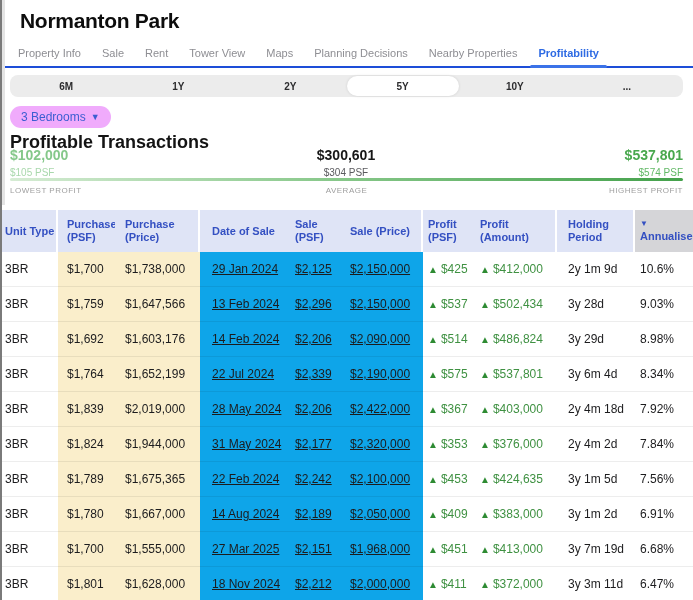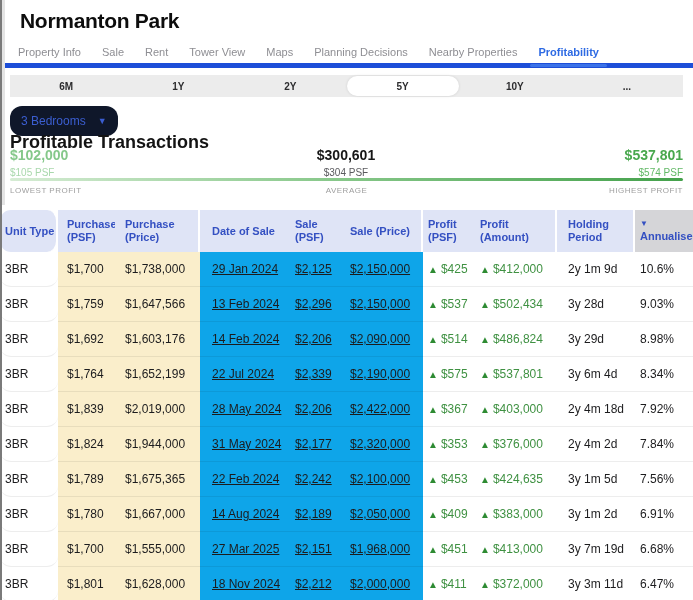--- a/index.html
+++ b/index.html
@@ -8,34 +8,34 @@
     font-family:"Liberation Sans", sans-serif;
     background:#ffffff; color:#1c1c1e; position:relative;
   }
   .window-edge { position:absolute; left:0; top:0; width:2px; height:600px; background:#7a7a7a; z-index:50; }
   .window-edge-light { position:absolute; left:2px; top:0; width:3px; height:205px; background:#e4e4e4; z-index:50; }
 
   
   .page-title { position:absolute; left:20px; top:9px; font-size:21px; font-weight:700; color:#0d0d0d; letter-spacing:-0.3px; }
 
   
-  .tabbar { position:absolute; top:40px; left:0; right:0; height:28px; border-bottom:5px solid #1d4ed8;
+  .tabbar { position:absolute; top:40px; left:0; right:0; height:28px; border-bottom:2px solid #1d4ed8;
             display:flex; align-items:center; padding-left:18px; gap:21px; }
   .tab { position:relative; font-size:11px; color:#8e8e93; height:28px; display:flex; align-items:center; cursor:pointer; white-space:nowrap; }
   .tab.active { color:#2d6ae3; font-weight:700; }
   .tab.active::after { content:""; position:absolute; left:-8px; right:-8px; bottom:-1px; height:3px; background:#3b72e8; border-radius:2px; }
 
   
-  .seg { position:absolute; top:75px; left:10px; right:10px; height:22px; background:#ececec; border-radius:0; display:flex; align-items:stretch; }
+  .seg { position:absolute; top:75px; left:10px; right:10px; height:22px; background:#ececec; border-radius:8px; display:flex; align-items:stretch; }
   .seg-item { flex:1; display:flex; align-items:center; justify-content:center; font-size:10px; font-weight:600; color:#2c2c2e; cursor:pointer; }
   .seg-item.selected { background:#ffffff; border-radius:11px; margin:1px 0; box-shadow:0 0 3px rgba(0,0,0,0.12); }
 
   
-  .bedrooms { position:absolute; top:106px; left:10px; height:30px; padding:0 11px; background:#0f172a; border-radius:12px;
-              display:inline-flex; align-items:center; gap:12px; font-size:12px; color:#3b5ed1; cursor:pointer; }
+  .bedrooms { position:absolute; top:106px; left:10px; height:22px; padding:0 11px; background:#f0abfc; border-radius:12px;
+              display:inline-flex; align-items:center; gap:5px; font-size:12px; color:#3b5ed1; cursor:pointer; }
   .bedrooms .caret { font-size:9px; color:#3b5ed1; }
 
   
   .section-title { position:absolute; top:132px; left:10px; font-size:18px; font-weight:700; color:#141414; }
   .stat { position:absolute; top:147px; width:220px; }
   .stat .amt { font-size:14px; font-weight:700; }
   .stat .psf { font-size:10px; margin-top:4px; }
   .stat-low  { left:10px; text-align:left; }
   .stat-avg  { left:236px; text-align:center; }
   .stat-high { right:10px; text-align:right; }
@@ -51,21 +51,21 @@
   table { position:absolute; top:210px; left:0; width:693px; border-collapse:separate; border-spacing:0; table-layout:fixed; }
   th { height:42px; background:#dfe4f6; color:#3450c2; font-size:11px; font-weight:700; text-align:left;
        vertical-align:middle; line-height:1.18; overflow:hidden; cursor:pointer; }
   th.gap { border-right:2px solid #ffffff; }
   th.sorted { background:#d5d5d8; }
   th .sort-caret { font-size:8px; display:block; line-height:1; margin-bottom:2px; }
   td { height:35px; font-size:12px; color:#1c1c1e; border-bottom:1px solid rgba(0,0,0,0.07); white-space:nowrap; overflow:hidden; vertical-align:middle; }
   tr { cursor:pointer; }
   .bg-y { background:#faeecb; }
   .bg-l { background:#0ea5e9;text-decoration:underline; }
-  .p1 { padding-left:5px;border-radius:11px; } .p2 { padding-left:9px; } .p3 { padding-left:10px; }
+  .p1 { padding-left:5px; } .p2 { padding-left:9px; } .p3 { padding-left:10px; }
   .p4 { padding-left:12px; } .p5 { padding-left:10px; } .p6 { padding-left:5px; }
   .p7 { padding-left:5px; } .p8 { padding-left:5px; } .p9 { padding-left:11px; } .p10 { padding-left:5px; }
   td.profit { color:#3f9142; }
   td.profit .arr { color:#2e8b33; font-size:10px; margin-right:3px; }
 </style>
 </head>
 <body>
 
 <div class="window-edge"></div>
 <div class="window-edge-light"></div>

